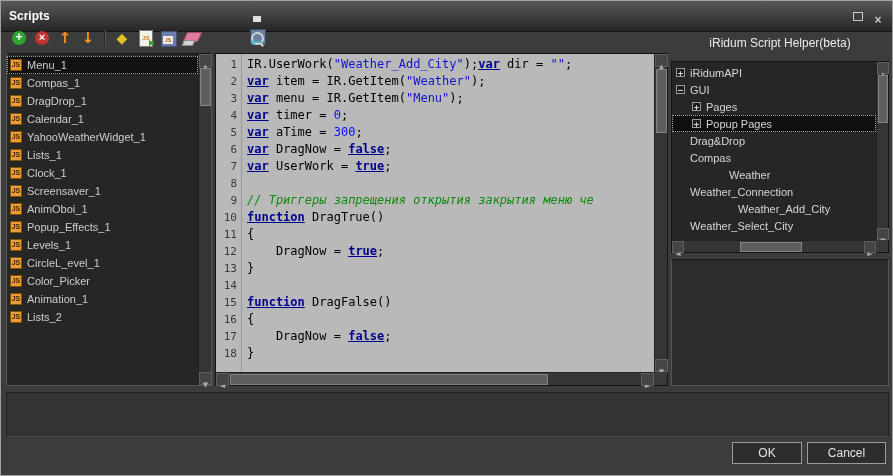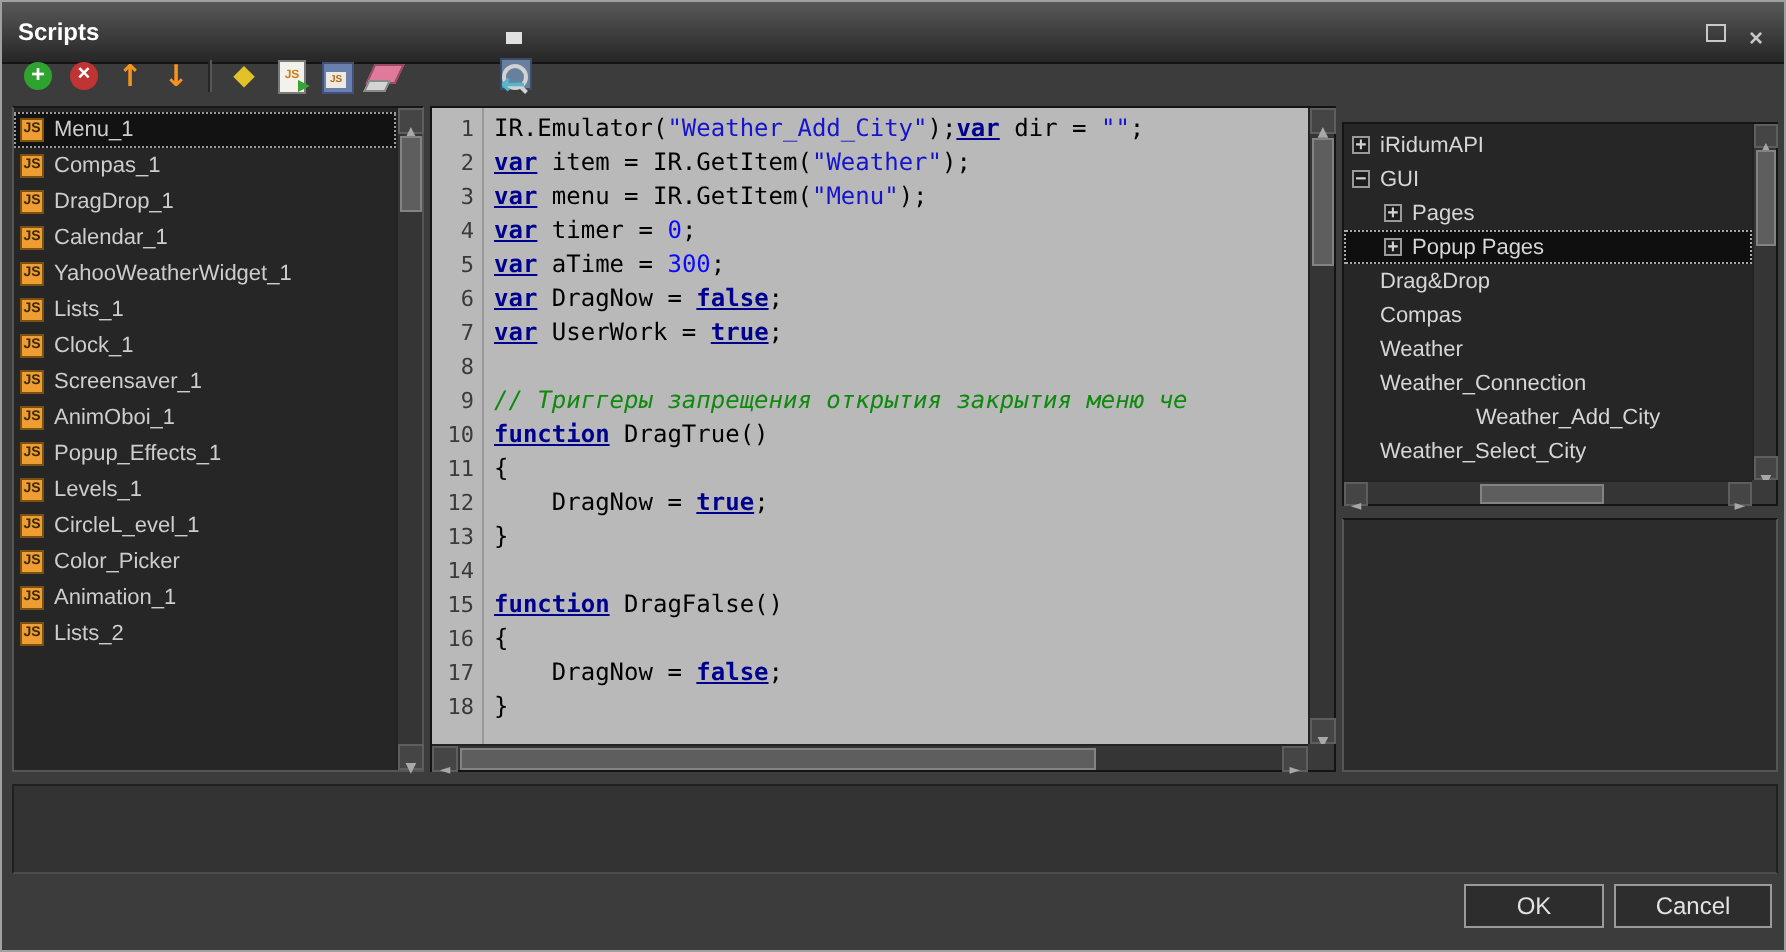--- a/index.html
+++ b/index.html
@@ -243,21 +243,21 @@
         <div class="gutter-line">11</div>
         <div class="gutter-line">12</div>
         <div class="gutter-line">13</div>
         <div class="gutter-line">14</div>
         <div class="gutter-line">15</div>
         <div class="gutter-line">16</div>
         <div class="gutter-line">17</div>
         <div class="gutter-line">18</div>
       </div>
     <div class="code-area">
-        <div class="code-line"><span class="tok-p">IR.Emulator(</span><span class="tok-s">"Weather_Add_City"</span><span class="tok-p">);</span><span class="tok-k">var</span><span class="tok-p"> dir = </span><span class="tok-s">""</span><span class="tok-p">;</span></div>
+        <div class="code-line"><span class="tok-p">IR.UserWork(</span><span class="tok-s">"Weather_Add_City"</span><span class="tok-p">);</span><span class="tok-k">var</span><span class="tok-p"> dir = </span><span class="tok-s">""</span><span class="tok-p">;</span></div>
         <div class="code-line"><span class="tok-k">var</span><span class="tok-p"> item = IR.GetItem(</span><span class="tok-s">"Weather"</span><span class="tok-p">);</span></div>
         <div class="code-line"><span class="tok-k">var</span><span class="tok-p"> menu = IR.GetItem(</span><span class="tok-s">"Menu"</span><span class="tok-p">);</span></div>
         <div class="code-line"><span class="tok-k">var</span><span class="tok-p"> timer = </span><span class="tok-num">0</span><span class="tok-p">;</span></div>
         <div class="code-line"><span class="tok-k">var</span><span class="tok-p"> aTime = </span><span class="tok-num">300</span><span class="tok-p">;</span></div>
         <div class="code-line"><span class="tok-k">var</span><span class="tok-p"> DragNow = </span><span class="tok-k">false</span><span class="tok-p">;</span></div>
         <div class="code-line"><span class="tok-k">var</span><span class="tok-p"> UserWork = </span><span class="tok-k">true</span><span class="tok-p">;</span></div>
         <div class="code-line"></div>
         <div class="code-line"><span class="tok-c">// Триггеры запрещения открытия закрытия меню че</span></div>
         <div class="code-line"><span class="tok-k">function</span><span class="tok-p"> DragTrue()</span></div>
         <div class="code-line"><span class="tok-p">{</span></div>
@@ -276,20 +276,21 @@
     </div>
     <div class="editor-hsb hsb">
       <span class="sb-arrow ar-left"></span>
       <span class="sb-thumb"></span>
       <span class="sb-arrow ar-right"></span>
     </div>
     <div class="editor-corner"></div>
   </div>
 
   <div class="right-panel">
+    <div class="helper-header">iRidum Script Helper(beta)</div>
     <div class="tree-box">
       <div class="tree-rows">
           <div class="tree-row" style="padding-left: 4px;">
             <span class="expander">+</span>
             <span>iRidumAPI</span>
           </div>
           <div class="tree-row" style="padding-left: 4px;">
             <span class="expander">−</span>
             <span>GUI</span>
           </div>
@@ -302,21 +303,21 @@
             <span>Popup Pages</span>
           </div>
           <div class="tree-row" style="padding-left: 4px;">
             <span class="expander none"></span>
             <span>Drag&amp;Drop</span>
           </div>
           <div class="tree-row" style="padding-left: 4px;">
             <span class="expander none"></span>
             <span>Compas</span>
           </div>
-          <div class="tree-row" style="padding-left: 4px;">
+          <div class="tree-row" style="padding-left: 4px; margin-left: 39px;">
             <span class="expander none"></span>
             <span>Weather</span>
           </div>
           <div class="tree-row" style="padding-left: 4px;">
             <span class="expander none"></span>
             <span>Weather_Connection</span>
           </div>
           <div class="tree-row" style="padding-left: 4px; gap: 48px;">
             <span class="expander none"></span>
             <span>Weather_Add_City</span>

